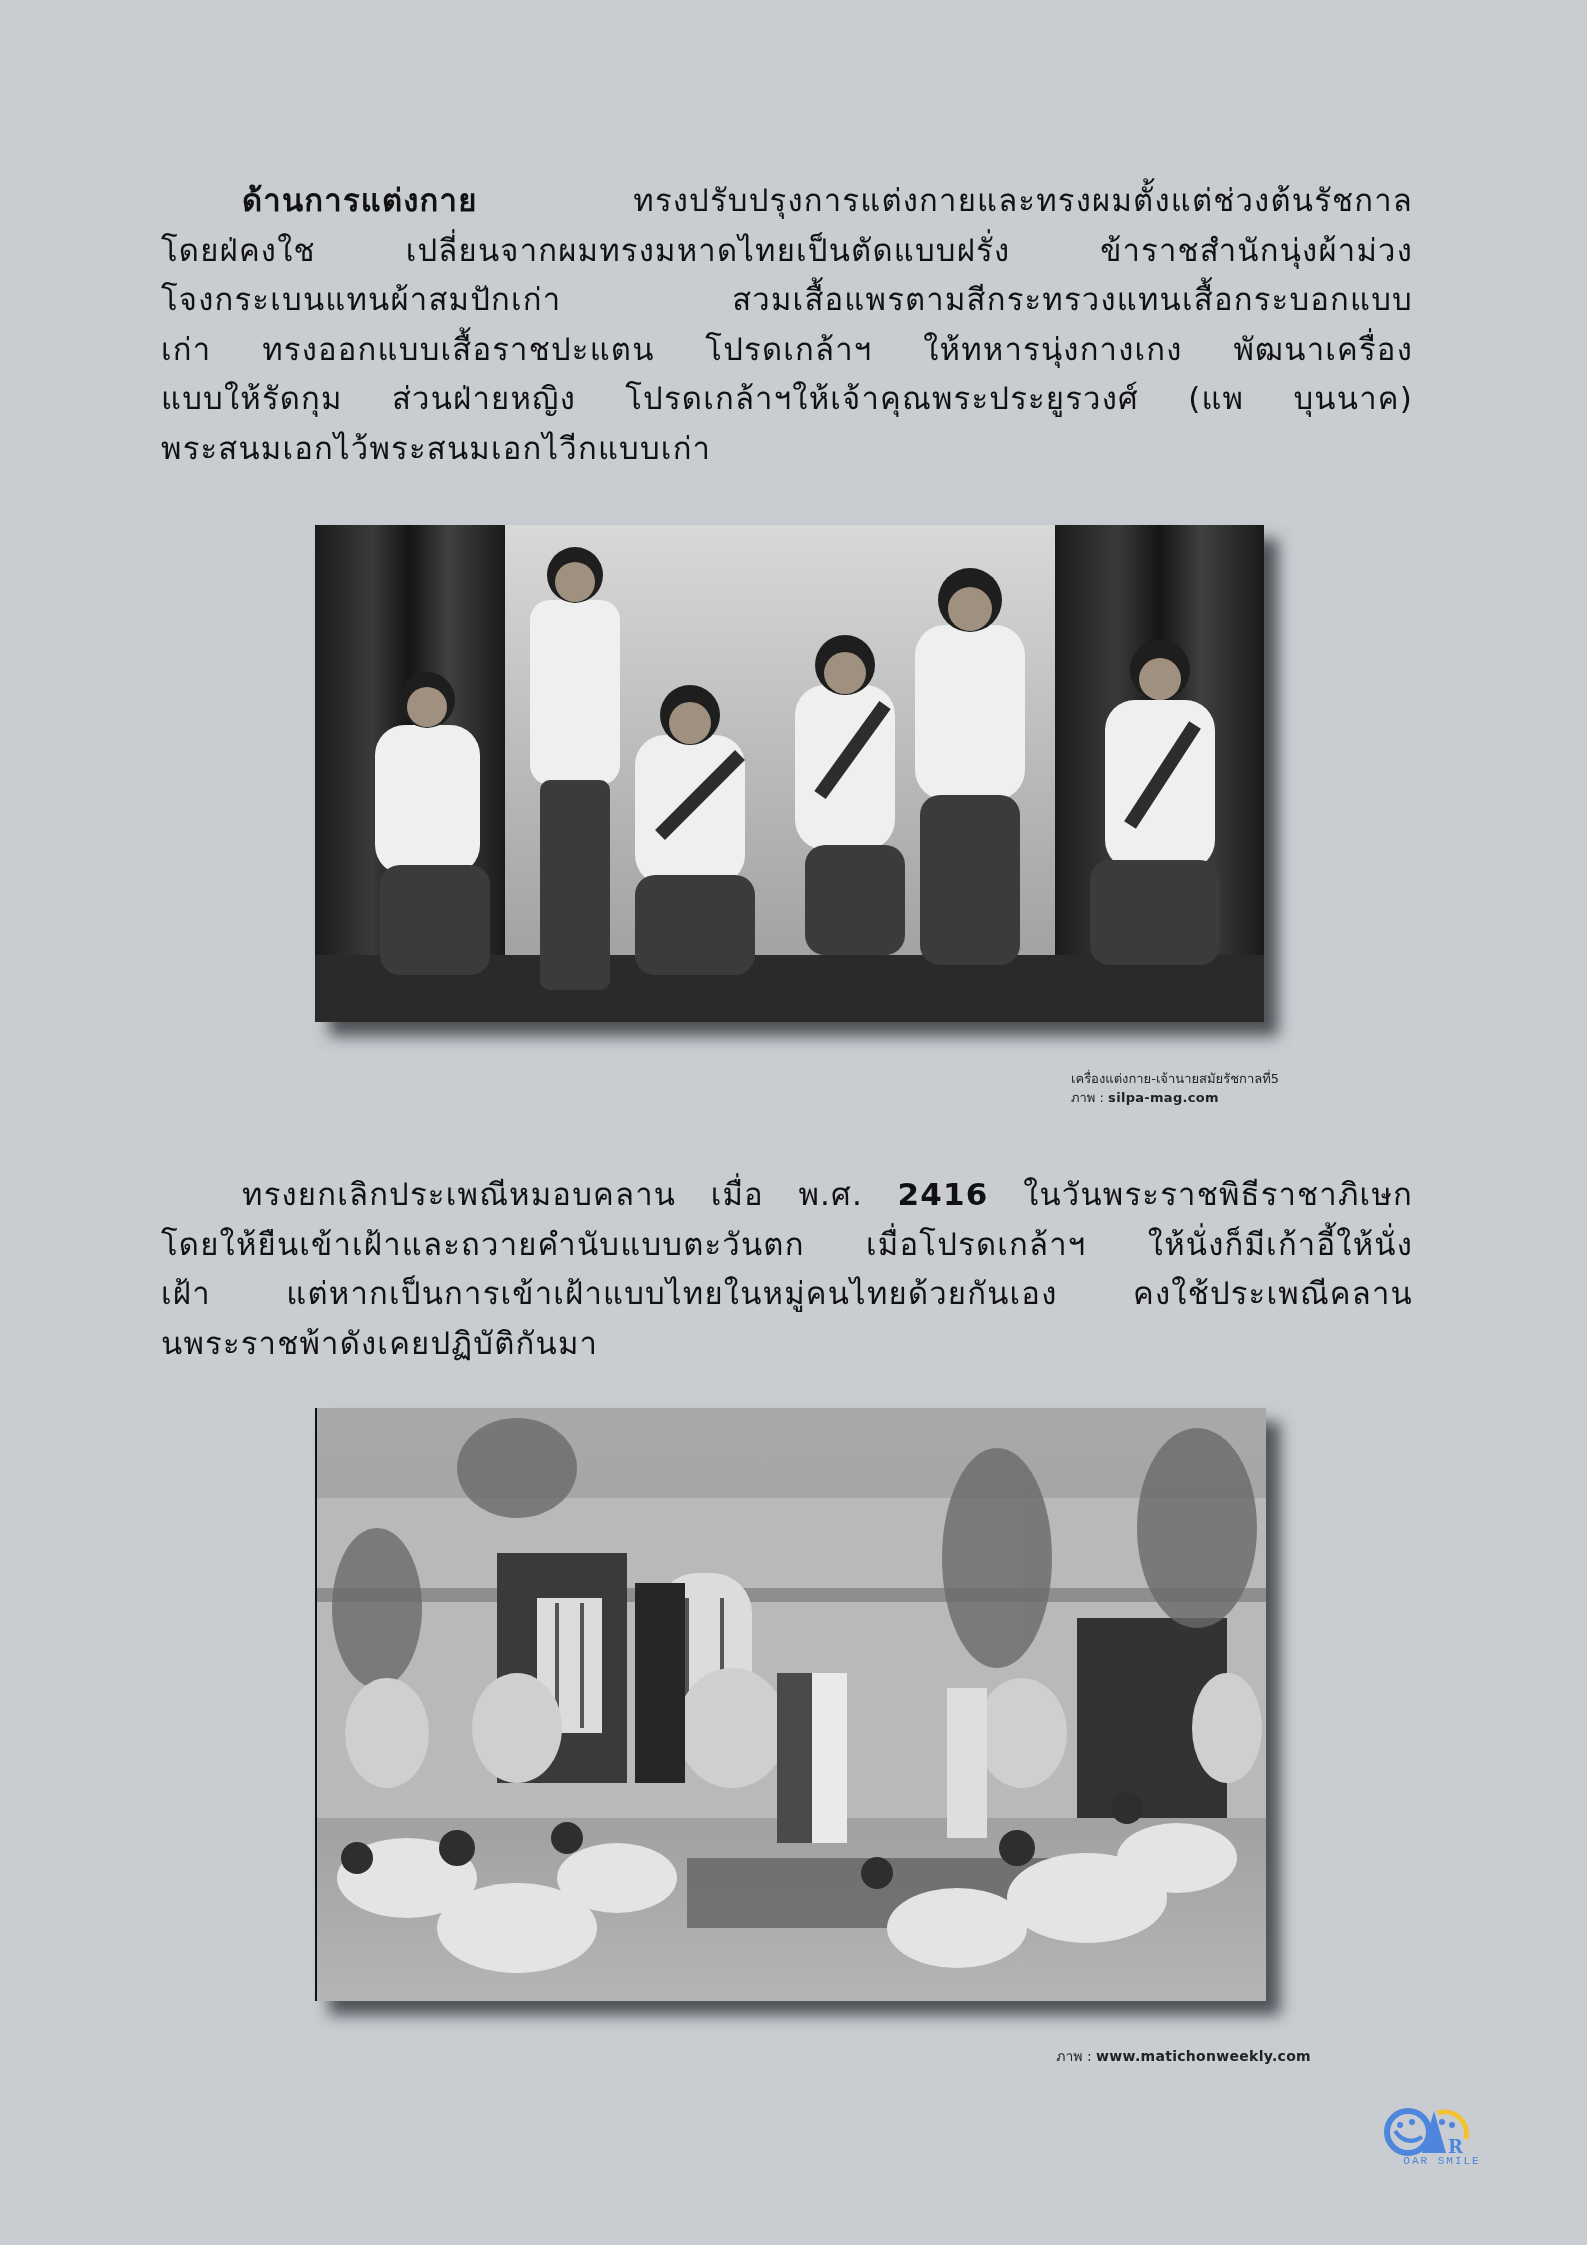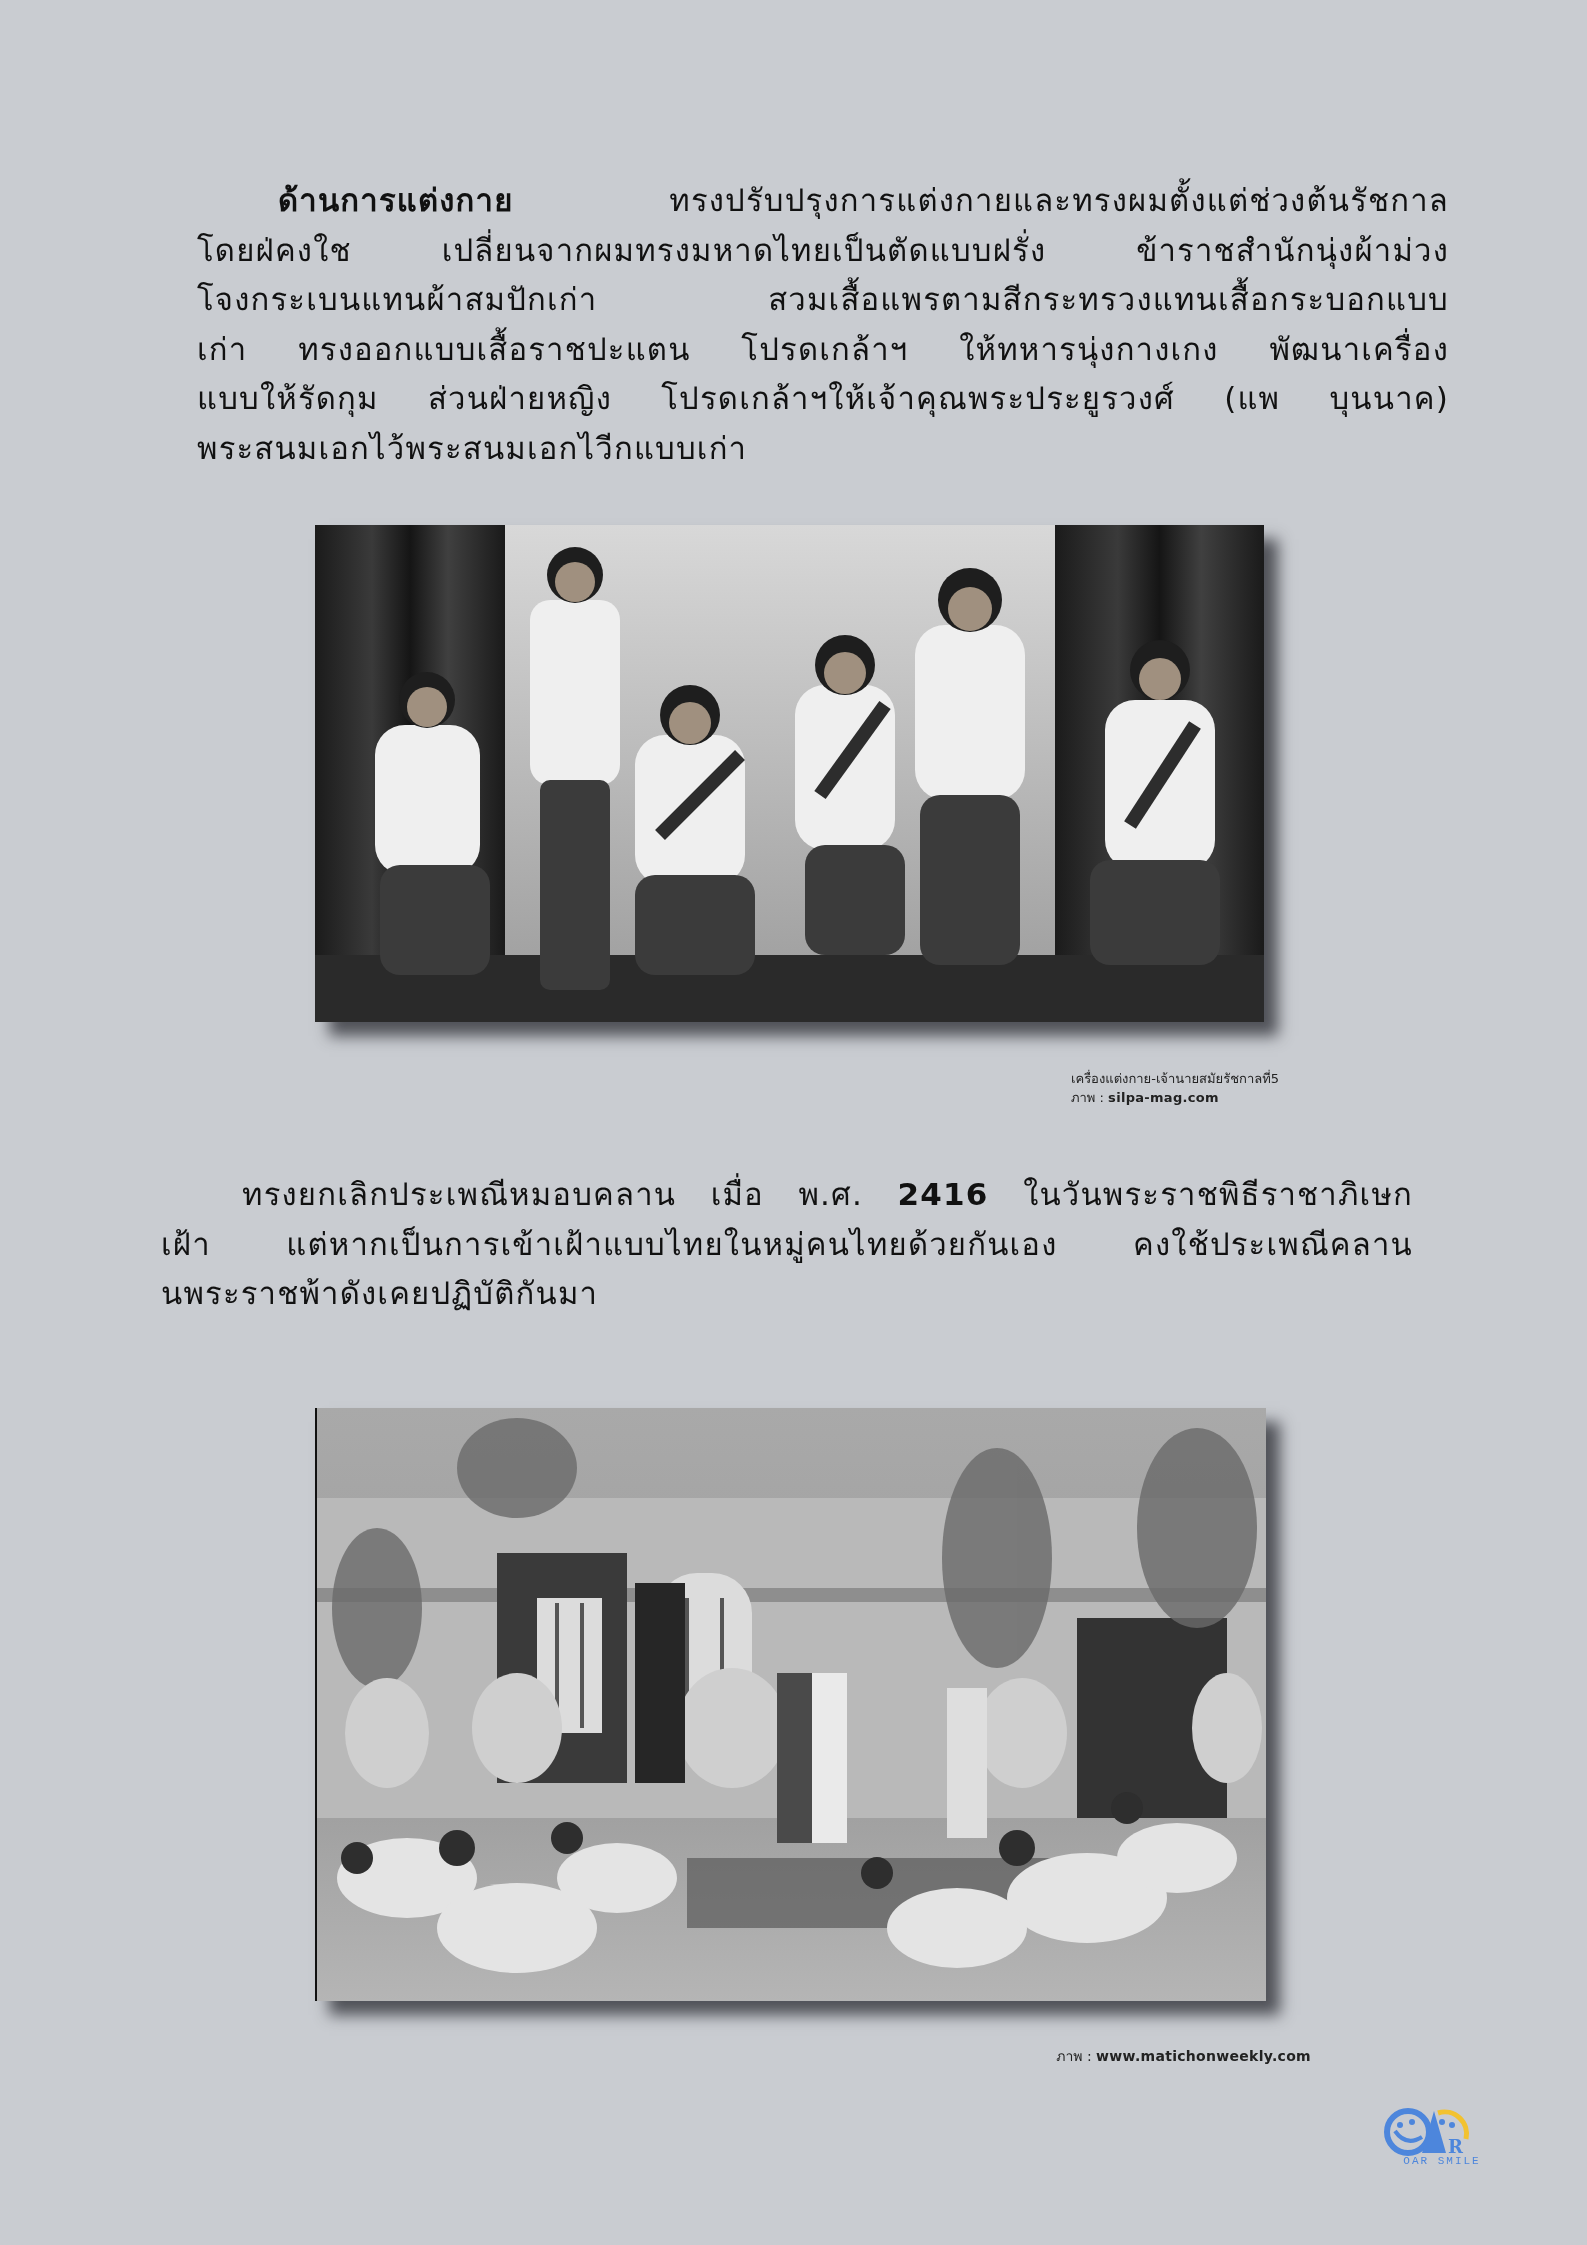--- a/index.html
+++ b/index.html
@@ -35,21 +35,21 @@
     .para .line.last {
       text-align-last: left;
     }
     .para .indent {
       display: inline-block;
       width: 81px;
     }
     .para b {
       font-weight: bold;
     }
-    #para1 { top: 176px; margin-left: 36px; }
+    #para1 { top: 176px; }
     #para2 { top: 1170px; }
 
     .photo {
       position: absolute;
       left: 315px;
       width: 949px;
       box-shadow: 14px 14px 14px rgba(40, 42, 48, 0.75);
       overflow: hidden;
     }
     #photo1 {
@@ -175,20 +175,21 @@
   </svg>
 </div>
 
 <div class="caption" id="caption1">
   <div>เครื่องแต่งกาย-เจ้านายสมัยรัชกาลที่5</div>
   <div><span>ภาพ : </span><span class="site">silpa-mag.com</span></div>
 </div>
 
 <div class="para" id="para2">
   <span class="line"><span class="indent"></span><span>ทรงยกเลิกประเพณีหมอบคลาน เมื่อ พ.ศ. </span><b>2416</b><span> ในวันพระราชพิธีราชาภิเษก</span></span>
+  <span class="line">โดยให้ยืนเข้าเฝ้าและถวายคำนับแบบตะวันตก เมื่อโปรดเกล้าฯ ให้นั่งก็มีเก้าอี้ให้นั่ง</span>
   <span class="line">เฝ้า  แต่หากเป็นการเข้าเฝ้าแบบไทยในหมู่คนไทยด้วยกันเอง  คงใช้ประเพณีคลาน</span>
   <span class="line last">นพระราชพ้าดังเคยปฏิบัติกันมา</span>
 </div>
 
 <div class="photo" id="photo2" title="ภาพประเพณีหมอบคลานหน้าพระที่นั่ง">
   <svg width="949" height="593" viewBox="0 0 949 593" xmlns="http://www.w3.org/2000/svg">
     <defs>
       <linearGradient id="bg2" x1="0" y1="0" x2="0" y2="1">
         <stop offset="0" stop-color="#a9a9a9"></stop>
         <stop offset="0.6" stop-color="#9b9b9b"></stop>

